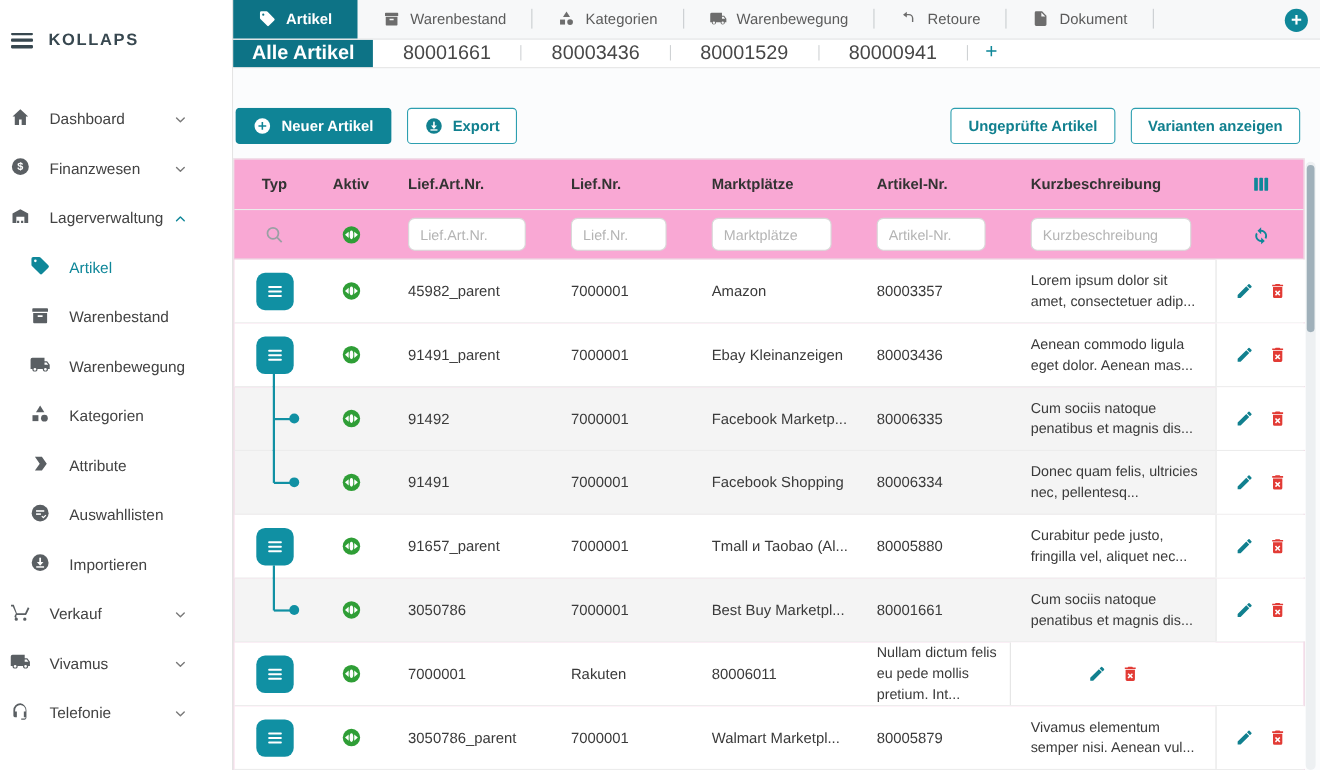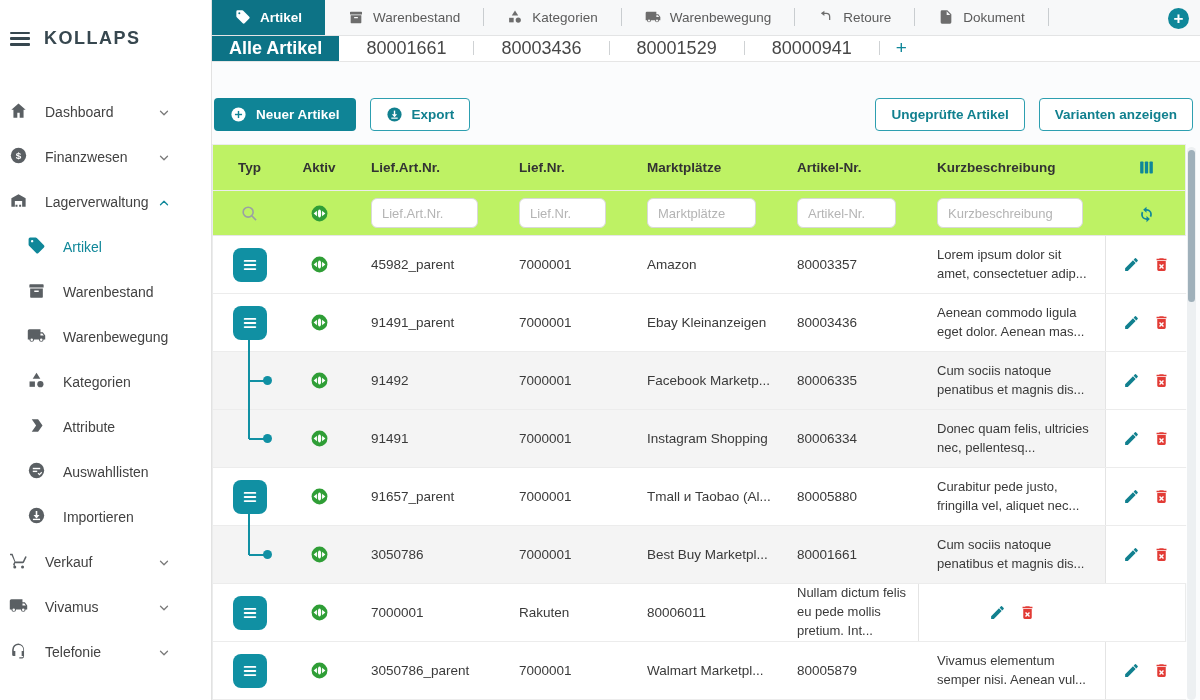--- a/index.html
+++ b/index.html
@@ -6,21 +6,21 @@
   html,body { width:1200px; height:700px; overflow:hidden; background:#fff;
     font-family:"Liberation Sans", sans-serif; color:#3a3a3a; }
   .app { display:flex; width:1200px; height:700px; position:relative; }
 
   
   .sidebar { width:212px; flex-shrink:0; background:#fff; border-right:1px solid #e2e2e2;
     padding-top:28px; overflow:hidden; }
   .side-head { display:flex; align-items:center; gap:14px; padding:0 10px 26px 10px; }
   .burger { width:20px; height:14px; display:flex; flex-direction:column; justify-content:space-between; cursor:pointer;}
   .burger i { display:block; height:2.5px; background:#37474f; border-radius:1px; }
-  .brand { font-size:18px; font-weight:bold; letter-spacing:1.5px; color:#37474f; }
+  .brand { font-size:15px; font-weight:bold; letter-spacing:1.5px; color:#37474f; }
   .side-item { display:flex; align-items:flex-end; height:45px; padding:0 14px 0 9px;
     font-size:14px; color:#424242; cursor:pointer; position:relative; }
   .side-item .icon { width:19px; height:19px; color:#5a5f63; flex-shrink:0; }
   .side-item .lbl { margin-left:17px; white-space:nowrap; }
   .side-item .chev { margin-left:auto; width:14px; height:14px; color:#7a7a7a; margin-right:26px;}
   .side-item.sub { padding-left:27px; }
   .side-item.selected { color:#0f8799; }
   .side-item.selected .icon { color:#0f8799; }
   .side-item.selected::before { content:""; position:absolute; left:6px; right:30px; top:2px; bottom:2px;
     background:#f1f1f1; border-radius:5px; z-index:-1; }
@@ -39,31 +39,31 @@
     background:#0f8799; color:#fff; display:flex; align-items:center; justify-content:center;
     font-size:17px; line-height:1; cursor:pointer; font-weight:bold; }
 
   .subtabbar { height:27px; background:#fff; border-bottom:1px solid #e6e6e6; display:flex; align-items:stretch; }
   .subtab { display:flex; align-items:center; padding:0 27px; font-size:18px; color:#474747; cursor:pointer; }
   .subtab.active { background:#0d7386; color:#fff; font-weight:bold; padding:0 17px; }
   .ssep { width:1px; height:14px; background:#cfd2d4; align-self:center; }
   .subplus { display:flex; align-items:center; padding:0 16px; color:#0f8799; font-size:19px; cursor:pointer; }
 
   
-  .toolbar { display:flex; align-items:flex-start; margin:36px 7px 13px 2px; height:33px; }
+  .toolbar { display:flex; align-items:flex-start; margin:36px 18px 13px 2px; height:33px; }
   .btn { display:inline-flex; align-items:center; gap:9px; height:33px; padding:0 15px;
     border-radius:4px; font-size:13.5px; font-weight:bold; cursor:pointer; border:1px solid transparent; }
   .btn .icon { width:17px; height:17px; }
   .btn-primary { background:#0f8496; color:#fff; }
   .btn-outline { background:#fff; color:#11808f; border-color:#2d9fb0; }
   .toolbar .spacer { flex:1; }
   .toolbar .btn + .btn { margin-left:14px; }
 
   
-  .table-card { width:974px; background:#bef264; border:1px solid #ebecec; border-bottom:none; }
+  .table-card { width:974px; background:#f9a8d4; border:1px solid #ebecec; border-bottom:none; }
   .tr { display:grid; grid-template-columns:73px 66px 148px 128px 150px 140px 187px 82px; }
   .thead { height:46px; border-bottom:1px solid #ececec; }
   .thead .td { display:flex; align-items:center; font-weight:bold; font-size:13.5px; color:#333; }
   .td { padding-left:19px; display:flex; align-items:center; }
   .td.center { justify-content:center; padding-left:0; }
   .frow { height:45px; border-bottom:1px solid #e6e6e6; }
   .frow input { width:100%; height:30px; border:1px solid #d8d8d8; border-radius:6px; padding:0 10px;
     font-size:13px; color:#444; background:#fff; font-family:"Liberation Sans",sans-serif; }
   .frow input::placeholder { color:#b4b4b4; }
   .fi { padding-right:22px; }
@@ -543,21 +543,21 @@
               <svg viewBox="0 0 24 24">
                 <circle cx="12" cy="12" r="10" fill="#2f9e36"></circle>
                 <ellipse cx="12" cy="12" rx="2.1" ry="5" fill="#fff"></ellipse>
                 <path fill="#fff" d="M8.8 8.4v7.2L4.6 12z"></path>
                 <path fill="#fff" d="M15.2 8.4v7.2L19.4 12z"></path>
               </svg>
             </span>
           </div>
           <div class="td">91491</div>
           <div class="td">7000001</div>
-          <div class="td">Instagram Shopping</div>
+          <div class="td">Facebook Shopping</div>
           <div class="td">80006334</div>
           <div class="td kurz">Donec quam felis, ultricies nec, pellentesq...</div>
           <div class="td td-actions">
             <span class="act edit">
               <svg viewBox="0 0 24 24">
                 <path fill="currentColor" d="M3 17.2V21h3.8L17.9 9.9l-3.8-3.8zm17.7-10.1a1 1 0 000-1.4l-2.4-2.4a1 1 0 00-1.4 0l-1.9 1.9 3.8 3.8z"></path>
               </svg>
             </span>
             <span class="act del">
               <svg viewBox="0 0 24 24">

